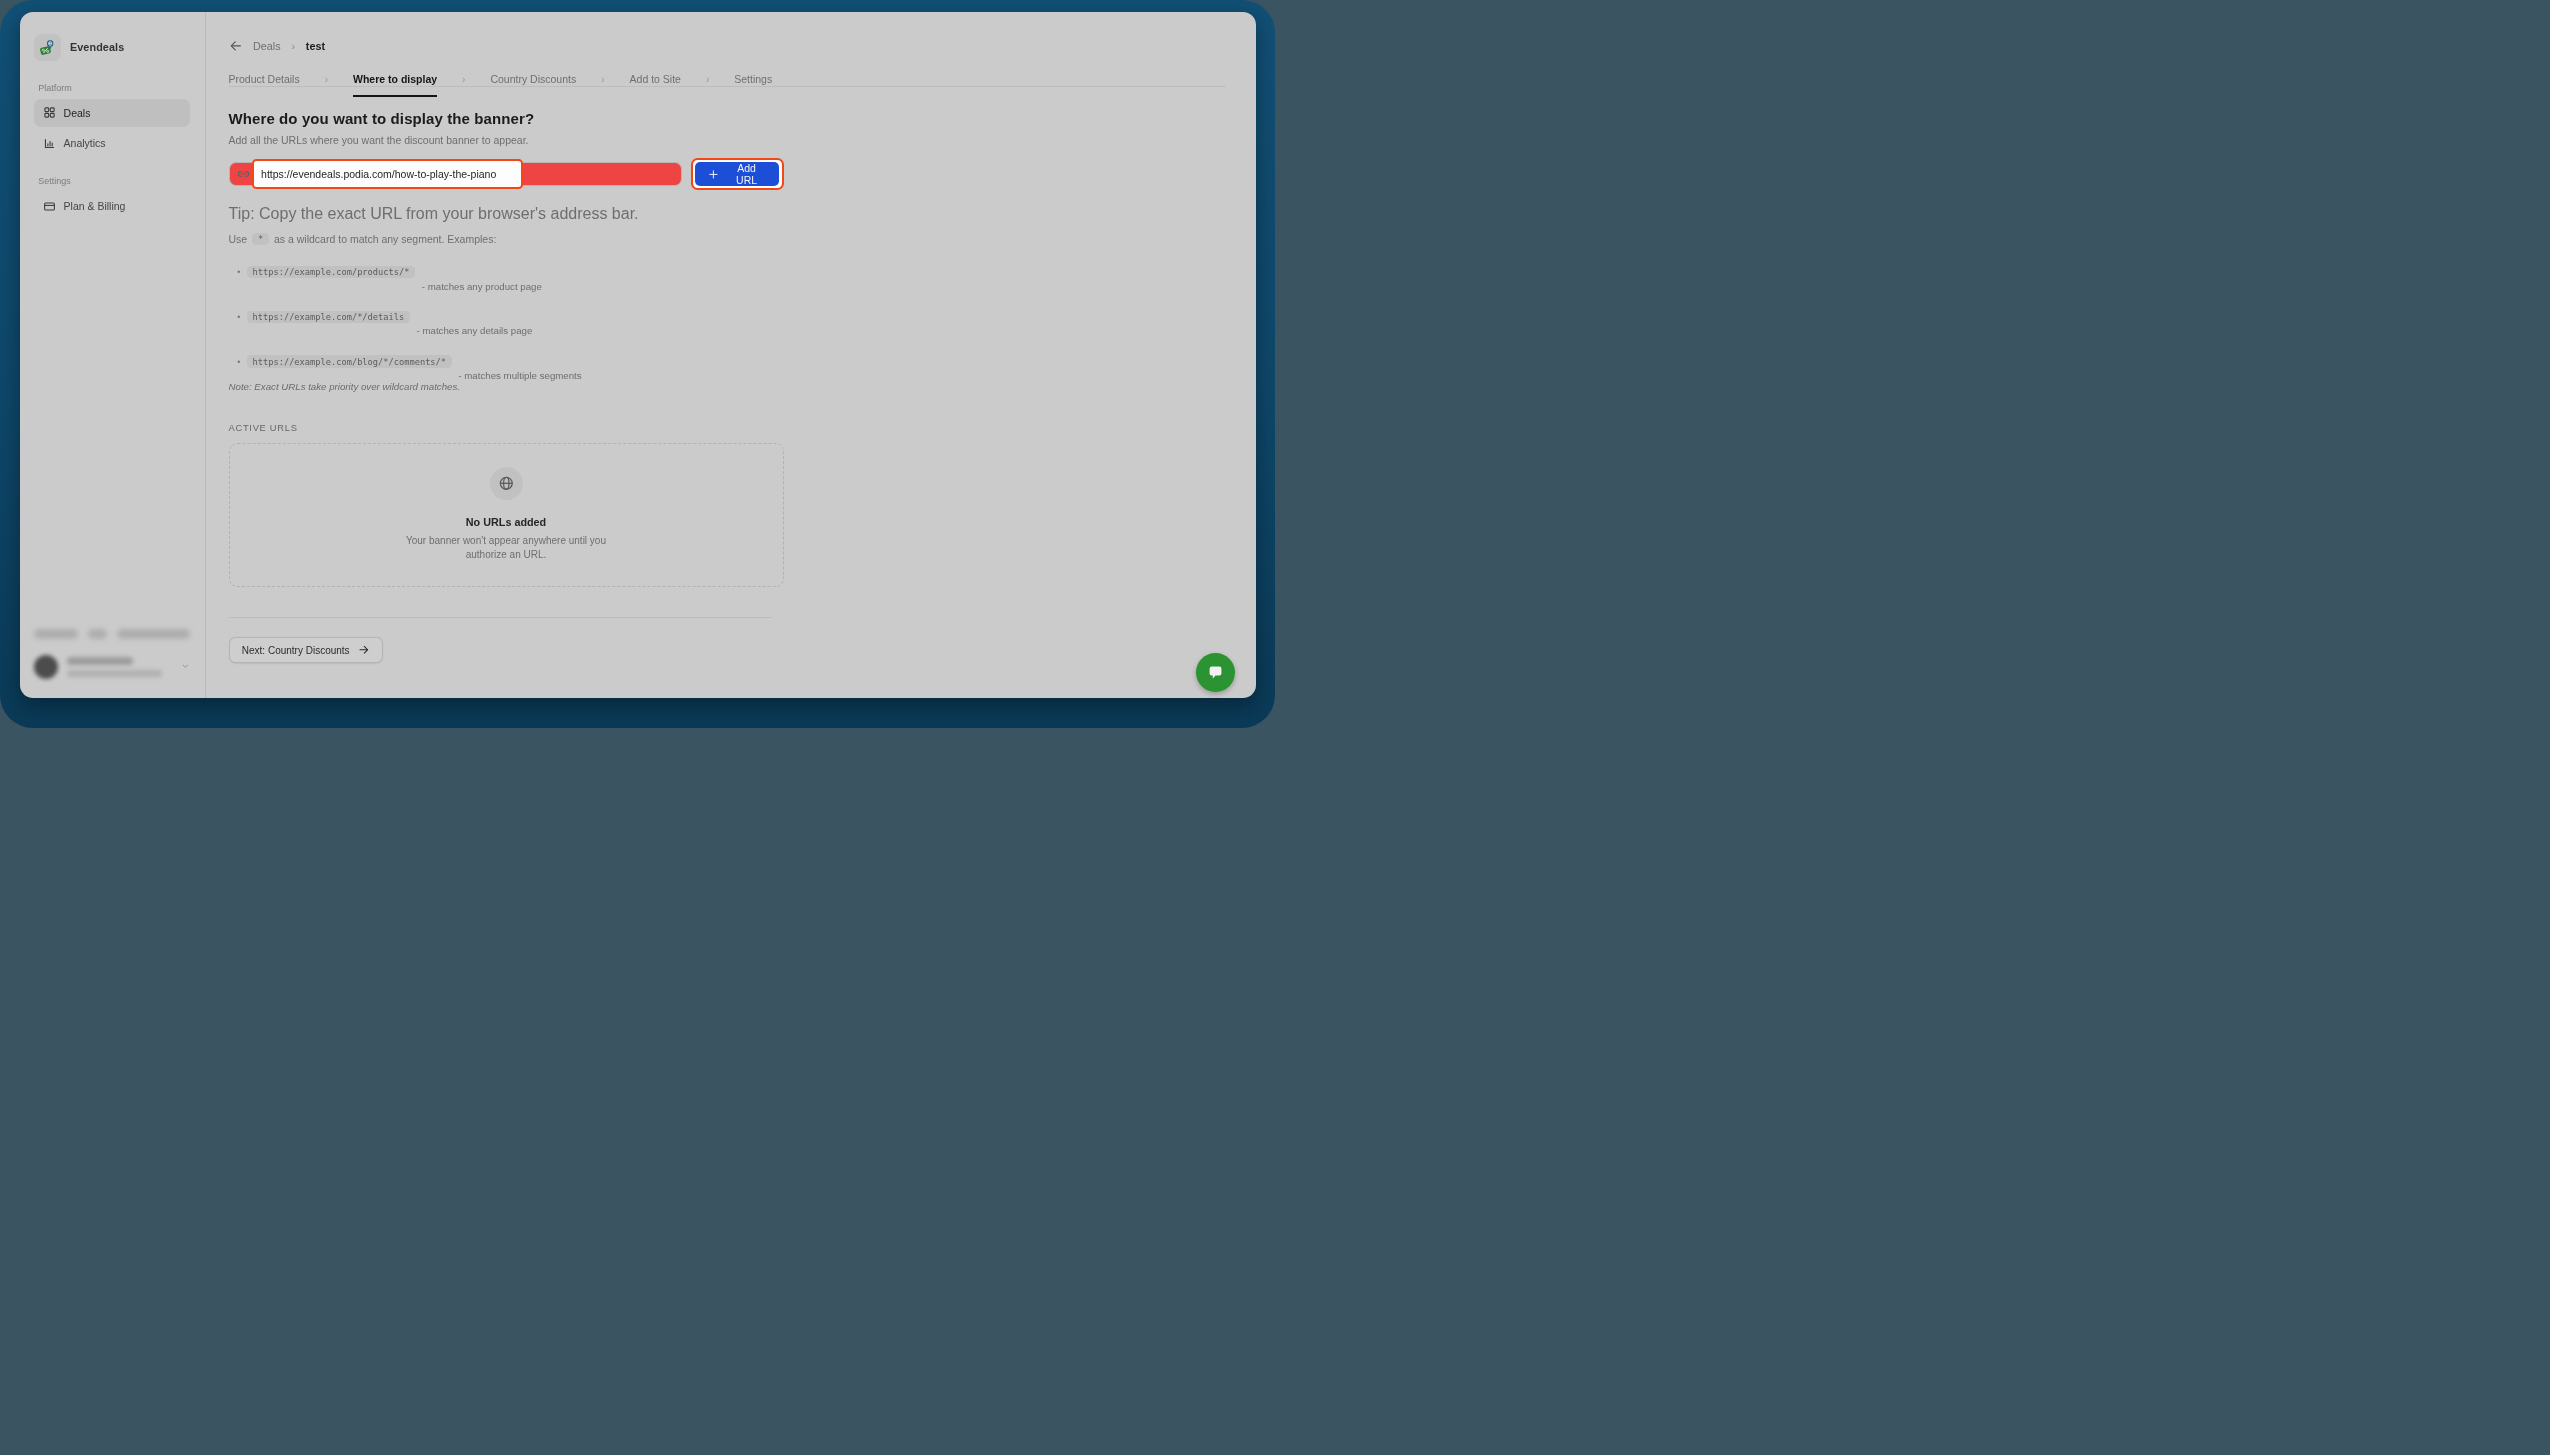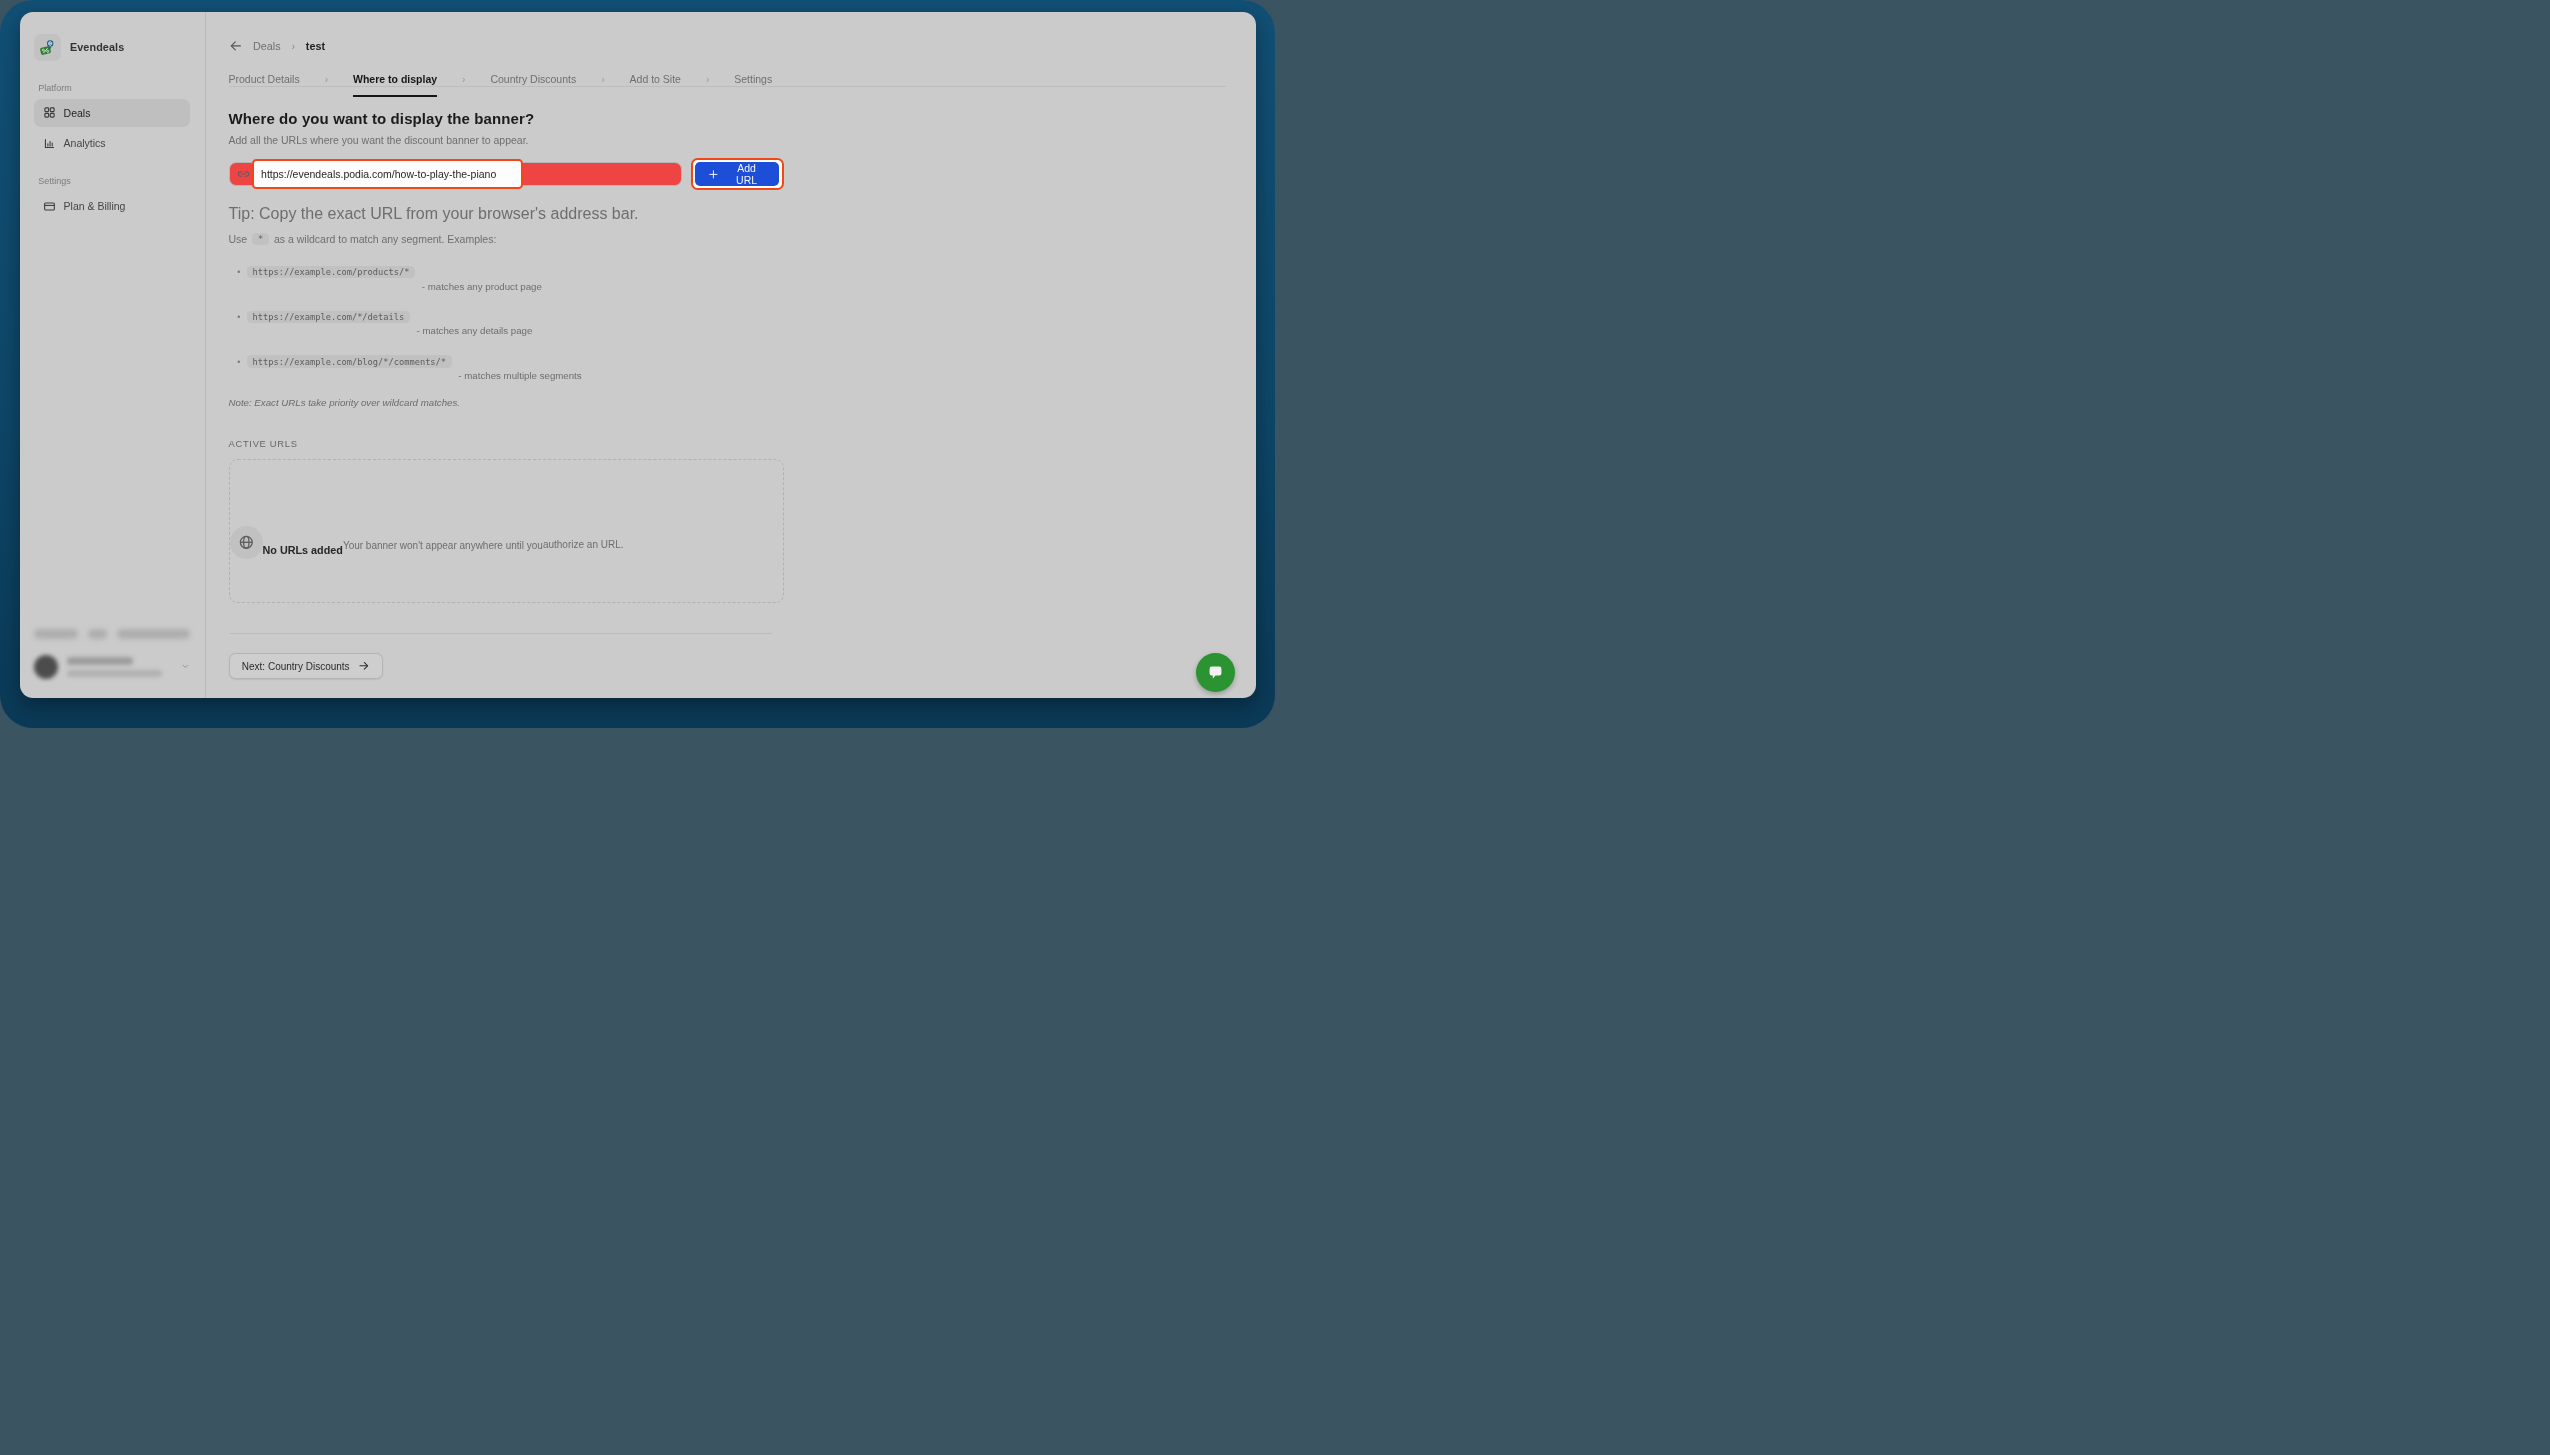--- a/index.html
+++ b/index.html
@@ -105,30 +105,30 @@
   .wildcard-line { margin-top:9.4px; font-size:10.5px; color:#6e6e6e; display:flex; align-items:center; gap:5px; }
   .code-chip {
     font-family:"DejaVu Sans Mono", monospace;
     font-size:8.7px; color:#5c5c5c; background:#c1c1c1;
     border-radius:4.3px; padding:1.4px 5.8px;
   }
   .examples { margin-top:7.2px; list-style:none; }
   .example-row { display:flex; align-items:center; gap:6.5px; padding-left:8.7px; margin-top:5.8px; }
   .bullet-dot { color:#7a7a7a; font-size:8.7px; }
   .example-desc { font-size:9.7px; color:#6e6e6e;margin-top:28px; }
-  .note-text { margin-top:16px; font-size:9.7px; color:#6b6b6b; font-style:italic; }
+  .note-text { margin-top:0; font-size:9.7px; color:#6b6b6b; font-style:italic; }
 
   .active-urls-heading {
     margin-top:30px; font-size:9.4px; color:#676767;
     letter-spacing:0.7px; font-weight:500;
   }
   .empty-box {
     margin-top:9.4px; width:555px; height:144px;
     border:1.4px dashed #b2b2b2; border-radius:8.7px;
-    display:flex; flex-direction:row; align-items:center; padding-top:23px;
+    display:flex; flex-direction:column; align-items:center; padding-top:23px;
   }
   .globe-circle {
     width:33px; height:33px; border-radius:50%; background:#c1c1c1;
     display:flex; align-items:center; justify-content:center; color:#5d5d5d;
   }
   .empty-title { margin-top:16px; font-size:10.8px; font-weight:700; color:#262626; }
   .empty-line { margin-top:5.8px; font-size:10px; color:#6e6e6e; line-height:8.7px; }
 
   .divider { margin-top:30px; width:543px; height:0.7px; background:#bdbdbd; }
   .next-btn {

